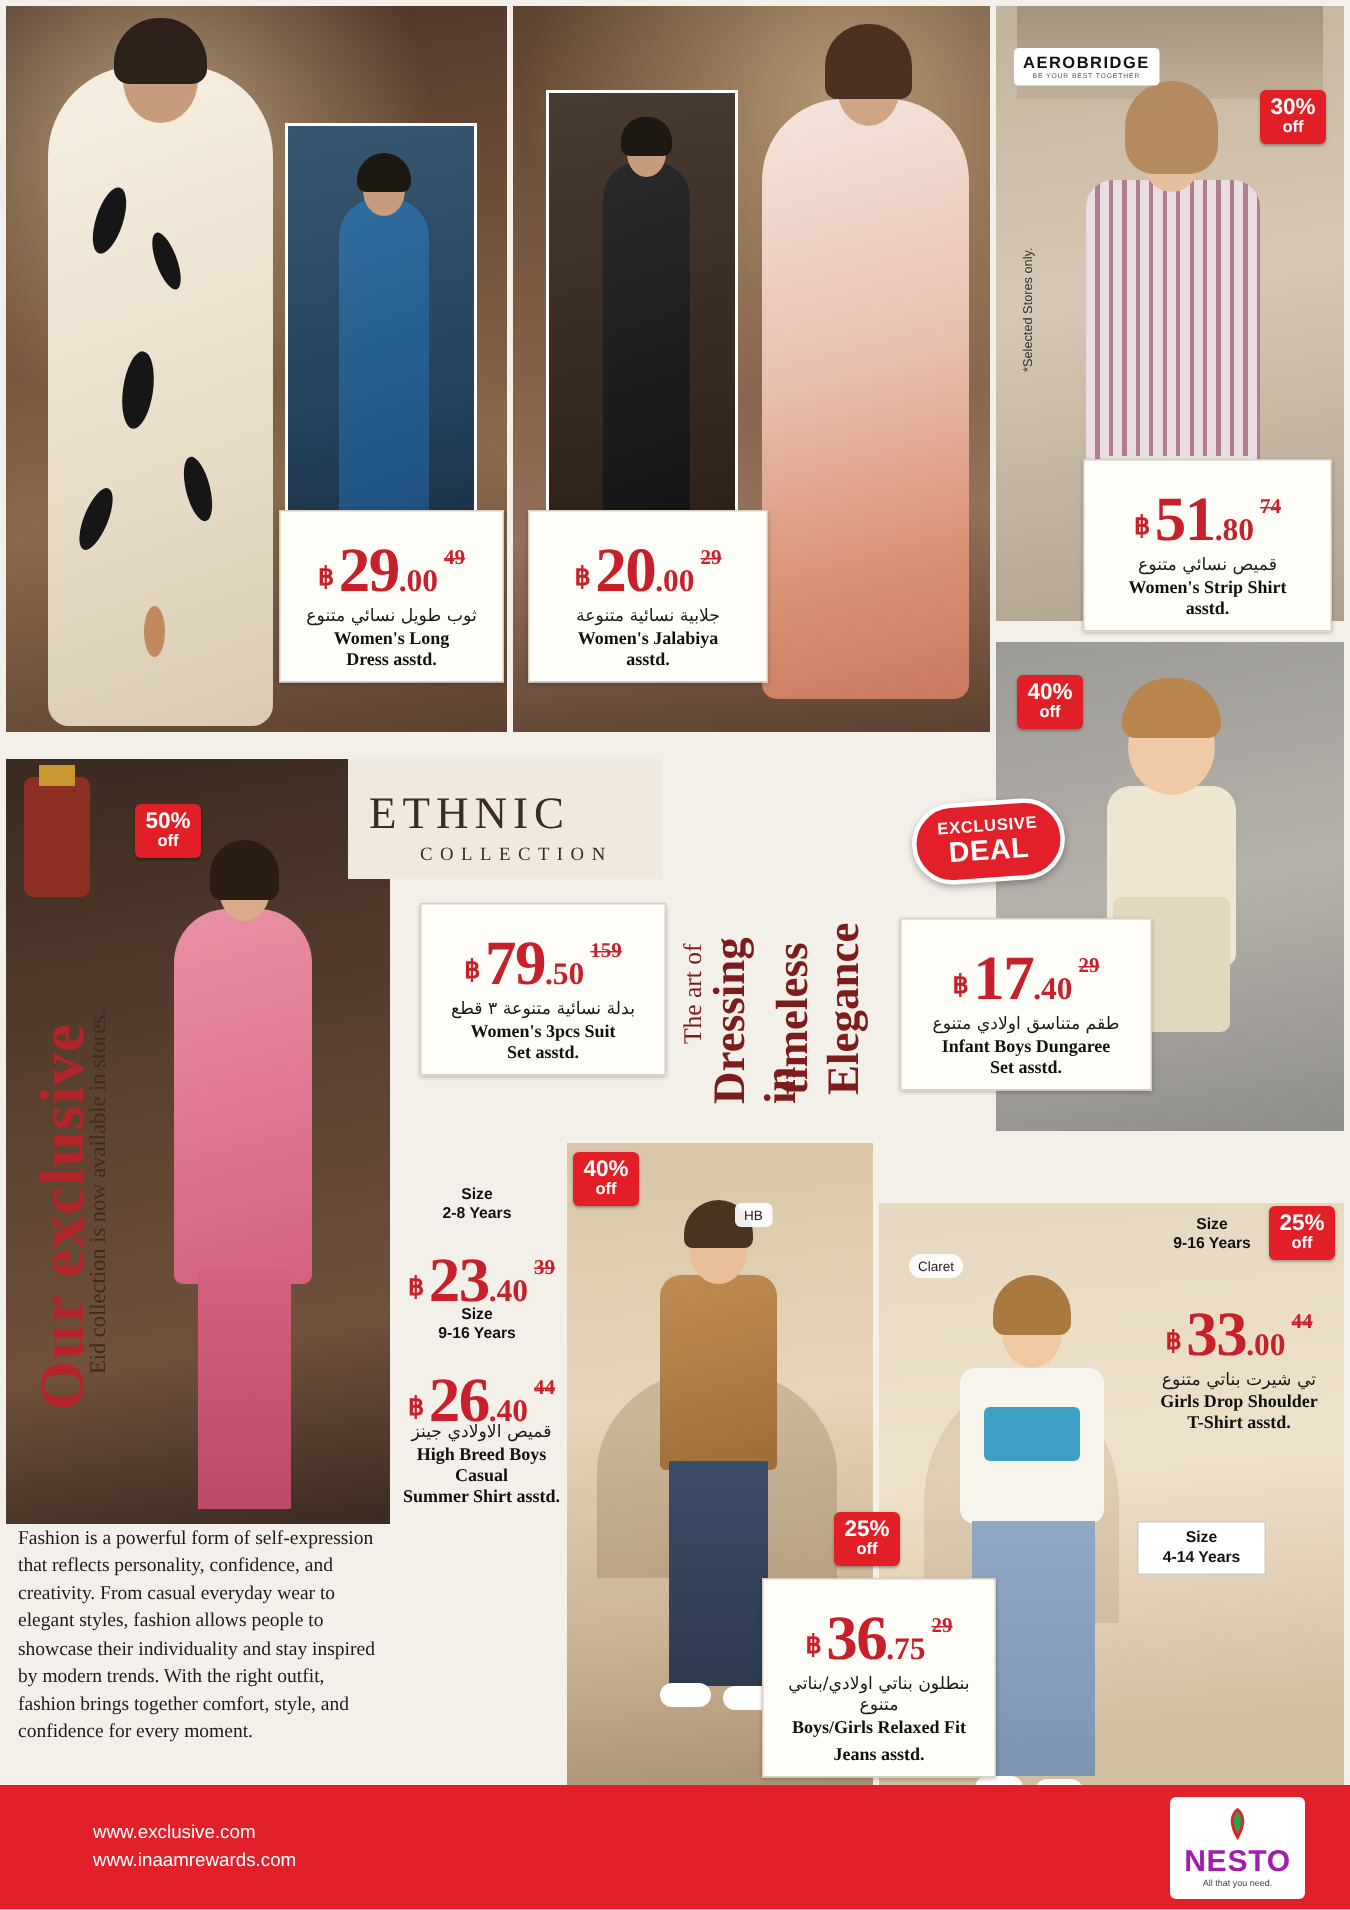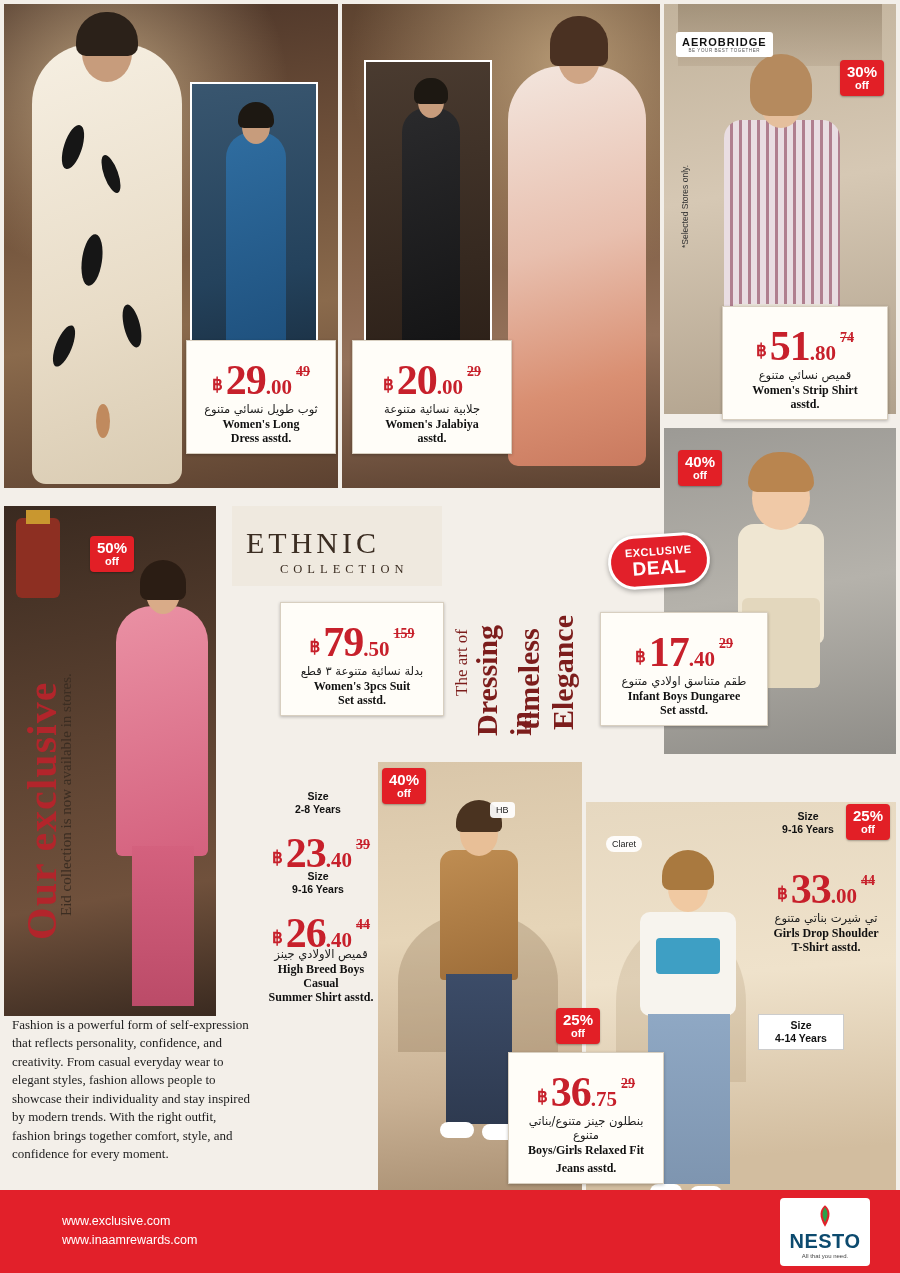--- a/index.html
+++ b/index.html
@@ -72,21 +72,21 @@
     background:#fff; border-radius:3px; display:flex; align-items:center; justify-content:center;
   }
   .ramadan .artext {
     font-family:"DejaVu Sans", sans-serif; color:#d01f27; font-size:40px; font-weight:bold;
     direction:rtl;
   }
   .nesto {
     position:absolute; right:30px; top:8px; width:90px; height:68px; background:#fff;
     border-radius:4px; text-align:center;
   }
-  .nesto .nm { font-family:"Liberation Sans", sans-serif; font-weight:bold; color:#0c4a6e; font-size:20px; letter-spacing:.5px; margin-top:32px;}
+  .nesto .nm { font-family:"Liberation Sans", sans-serif; font-weight:bold; color:#a21caf; font-size:20px; letter-spacing:.5px; margin-top:32px;}
   .nesto .tg { font-size:6px; color:#444; font-family:"Liberation Sans", sans-serif;}
   .nesto .leaf {
     position:absolute; left:50%; transform:translateX(-50%); top:5px;
     width:26px; height:26px;
   }
 
   .ethnic-title {
     position:absolute; font-family:"Liberation Serif", serif; color:#3b2d22;
   }
   .ethnic-title .l1 { font-size:30px; letter-spacing:4px; }
@@ -241,21 +241,21 @@
       <span class="cur">฿</span>
       <span class="big">51</span>
       <span class="dec">.80</span>
       <span class="old">74</span>
     </div>
     <div class="ar">قميص نسائي متنوع</div>
     <div class="en">Women's Strip Shirt</div>
     <div class="en" style="margin-top:0;">asstd.</div>
   </div>
 
-  <div class="photo" style="left:4px;top:506px;width:212px;height:510px;">
+  <div class="photo" style="left:4px;top:506px;width:256px;height:510px;">
     <div class="bgimg" style="background:linear-gradient(170deg,#3a2a20,#5c4231 45%,#70513c 75%,#3a2a20);"></div>
     <div style="position:absolute;left:12px;top:12px;width:44px;height:80px;background:#8d2f22;border-radius:6px;"></div>
     <div style="position:absolute;left:22px;top:4px;width:24px;height:14px;background:#c9972f;"></div>
 
     <div style="position:absolute;left:112px;top:100px;width:92px;height:250px;background:linear-gradient(165deg,#ea91a4,#d4617e);border-radius:36px 36px 6px 6px;"></div>
     <div style="position:absolute;left:128px;top:340px;width:62px;height:160px;background:linear-gradient(180deg,#d4617e,#bb4b68);"></div>
     <div style="position:absolute;left:142px;top:66px;width:34px;height:42px;border-radius:50%;background:#d9ab88;"></div>
     <div style="position:absolute;left:136px;top:54px;width:46px;height:40px;border-radius:24px 24px 8px 8px;background:#2b1d14;"></div>
     <div class="badge" style="left:86px;top:30px;">
       <span class="pct">50%</span>
@@ -416,21 +416,21 @@
     <span class="off">off</span>
   </div>
 
   <div class="pricecard" style="left:508px;top:1052px;width:156px;">
     <div class="priceline">
       <span class="cur">฿</span>
       <span class="big">36</span>
       <span class="dec">.75</span>
       <span class="old">29</span>
     </div>
-    <div class="ar">بنطلون جينز متنوع/بناتي متنوع</div>
+    <div class="ar">بنطلون بناتي اولادي/بناتي متنوع</div>
     <div class="en">Boys/Girls Relaxed Fit</div>
     <div class="en" style="margin-top:4px;">Jeans asstd.</div>
   </div>
 
   <div class="bodycopy" style="left:12px;top:1016px;width:240px;">Fashion is a powerful form of self-expression that reflects personality, confidence, and creativity. From casual everyday wear to elegant styles, fashion allows people to showcase their individuality and stay inspired by modern trends. With the right outfit, fashion brings together comfort, style, and confidence for every moment.</div>
 
   <div class="footbar">
     <div class="footlinks">
       <div>www.exclusive.com</div>
       <div>www.inaamrewards.com</div>

